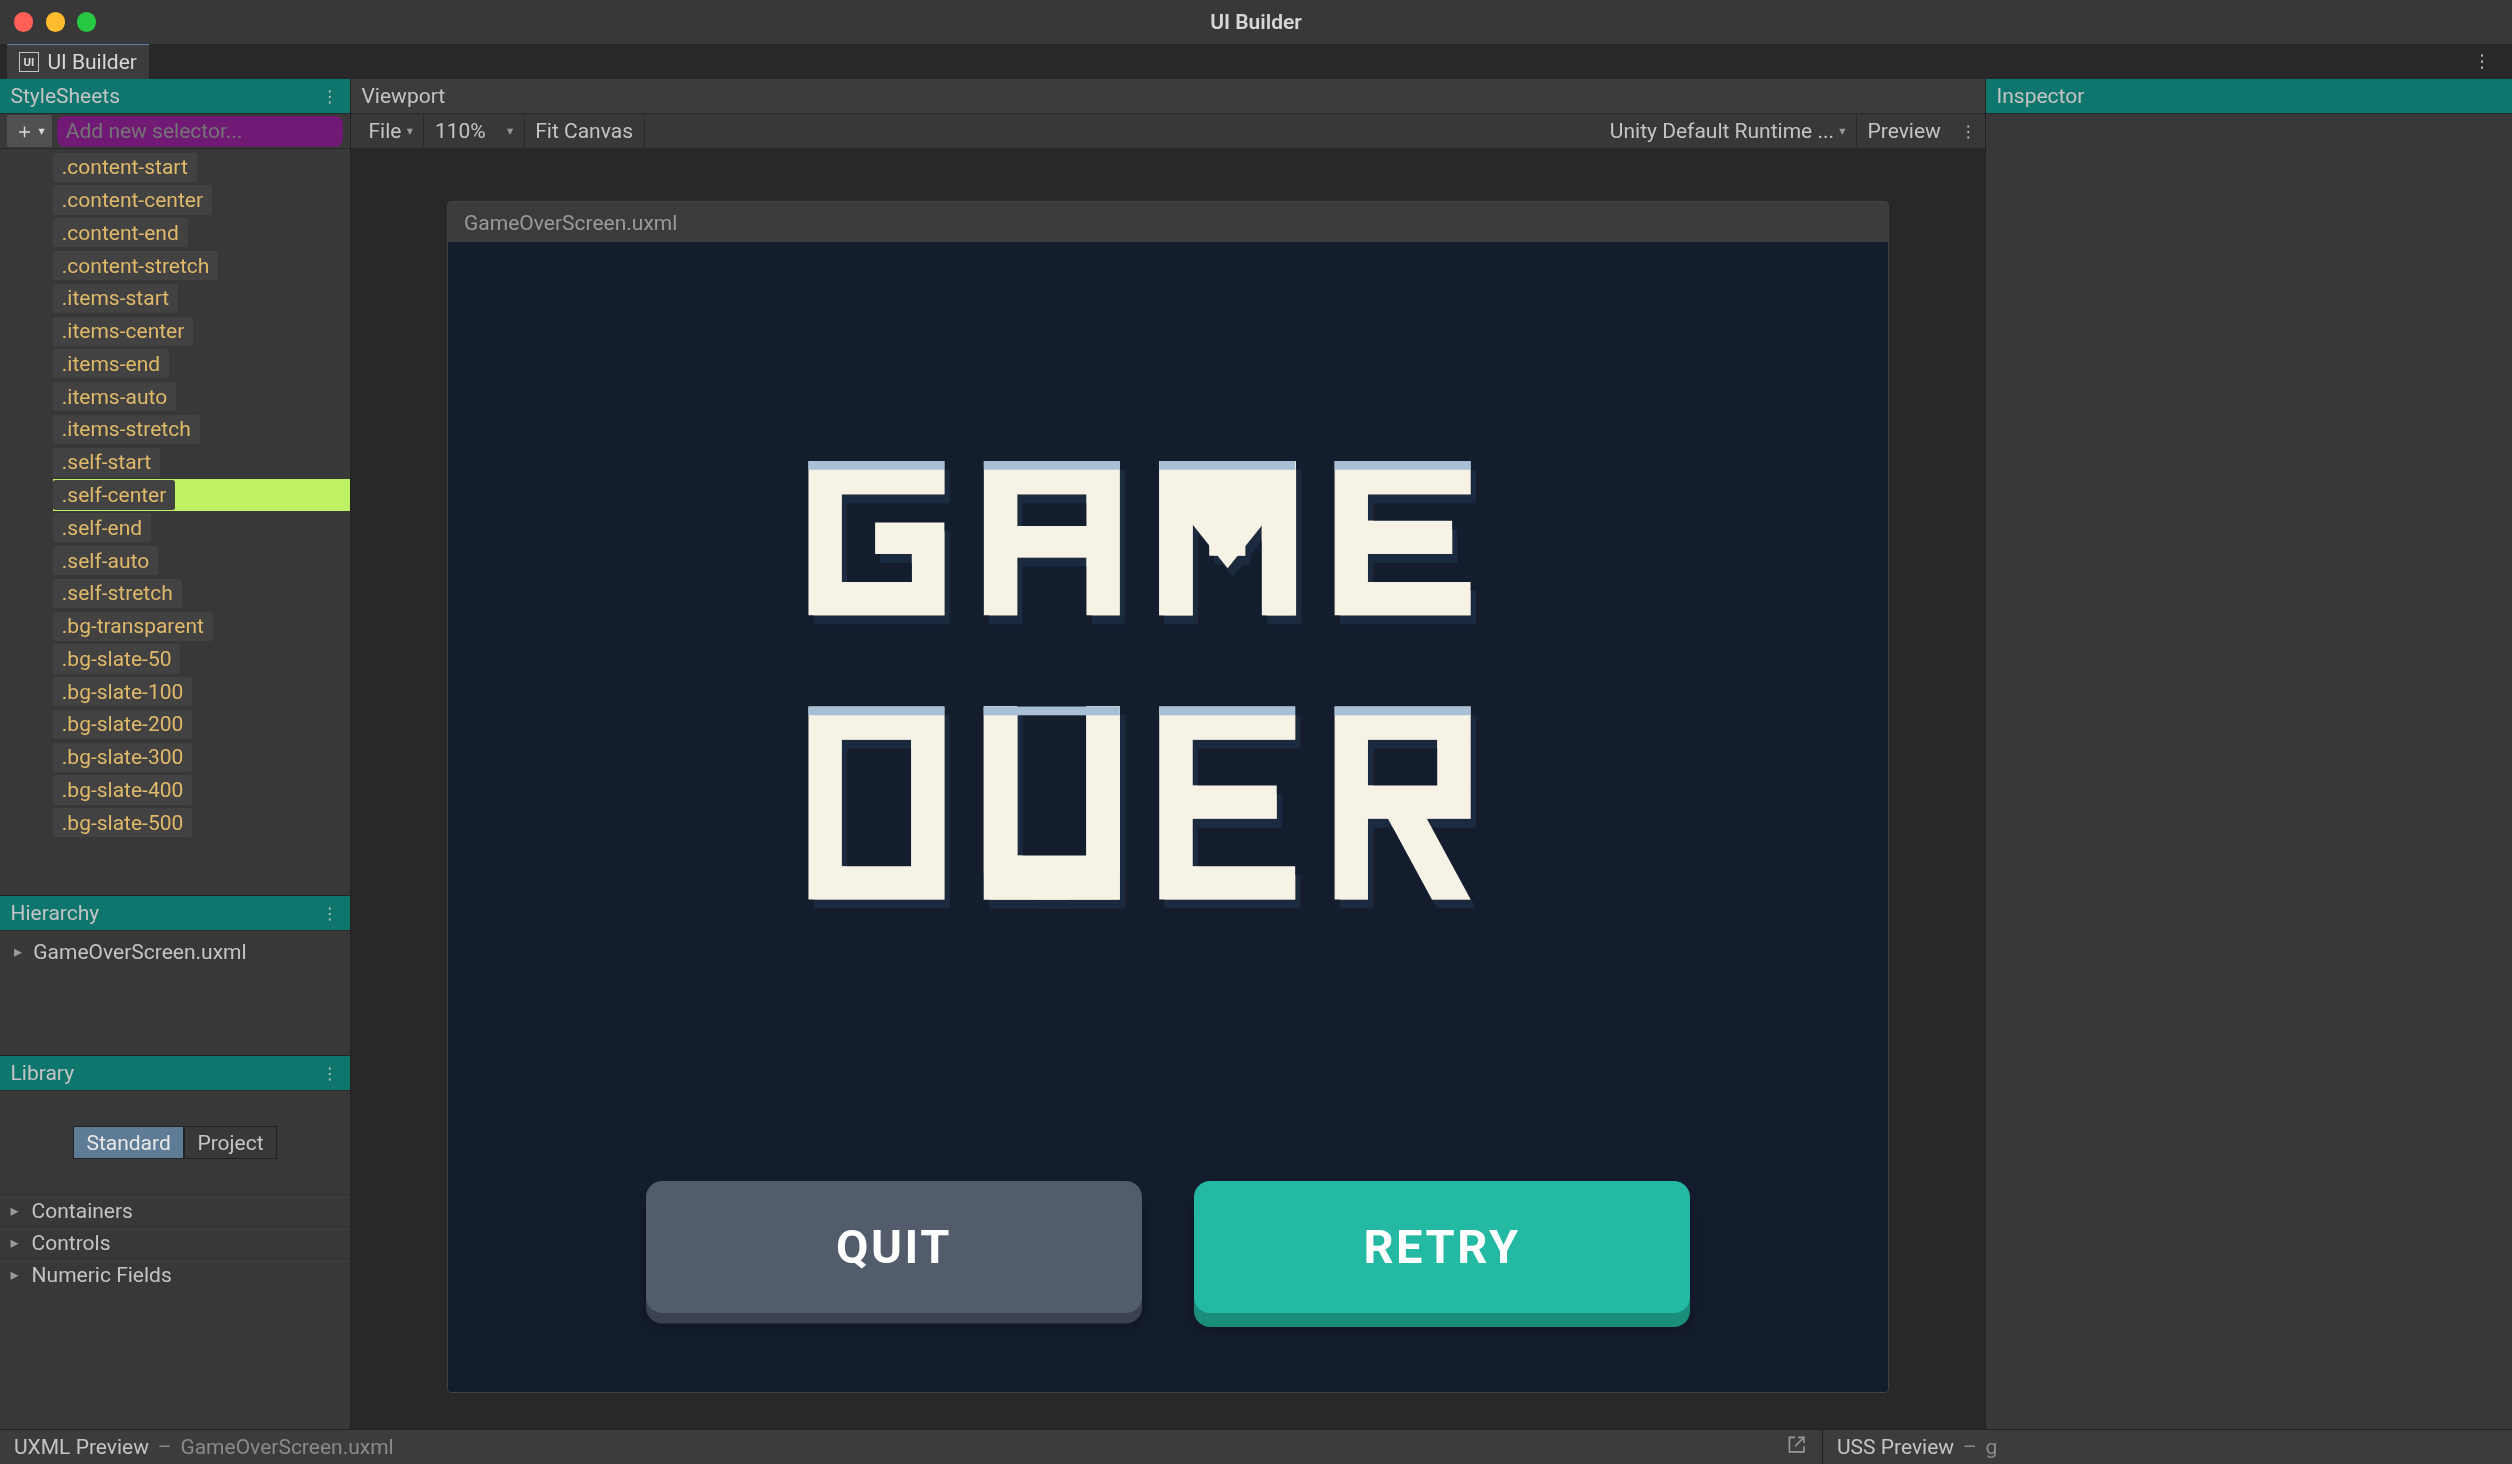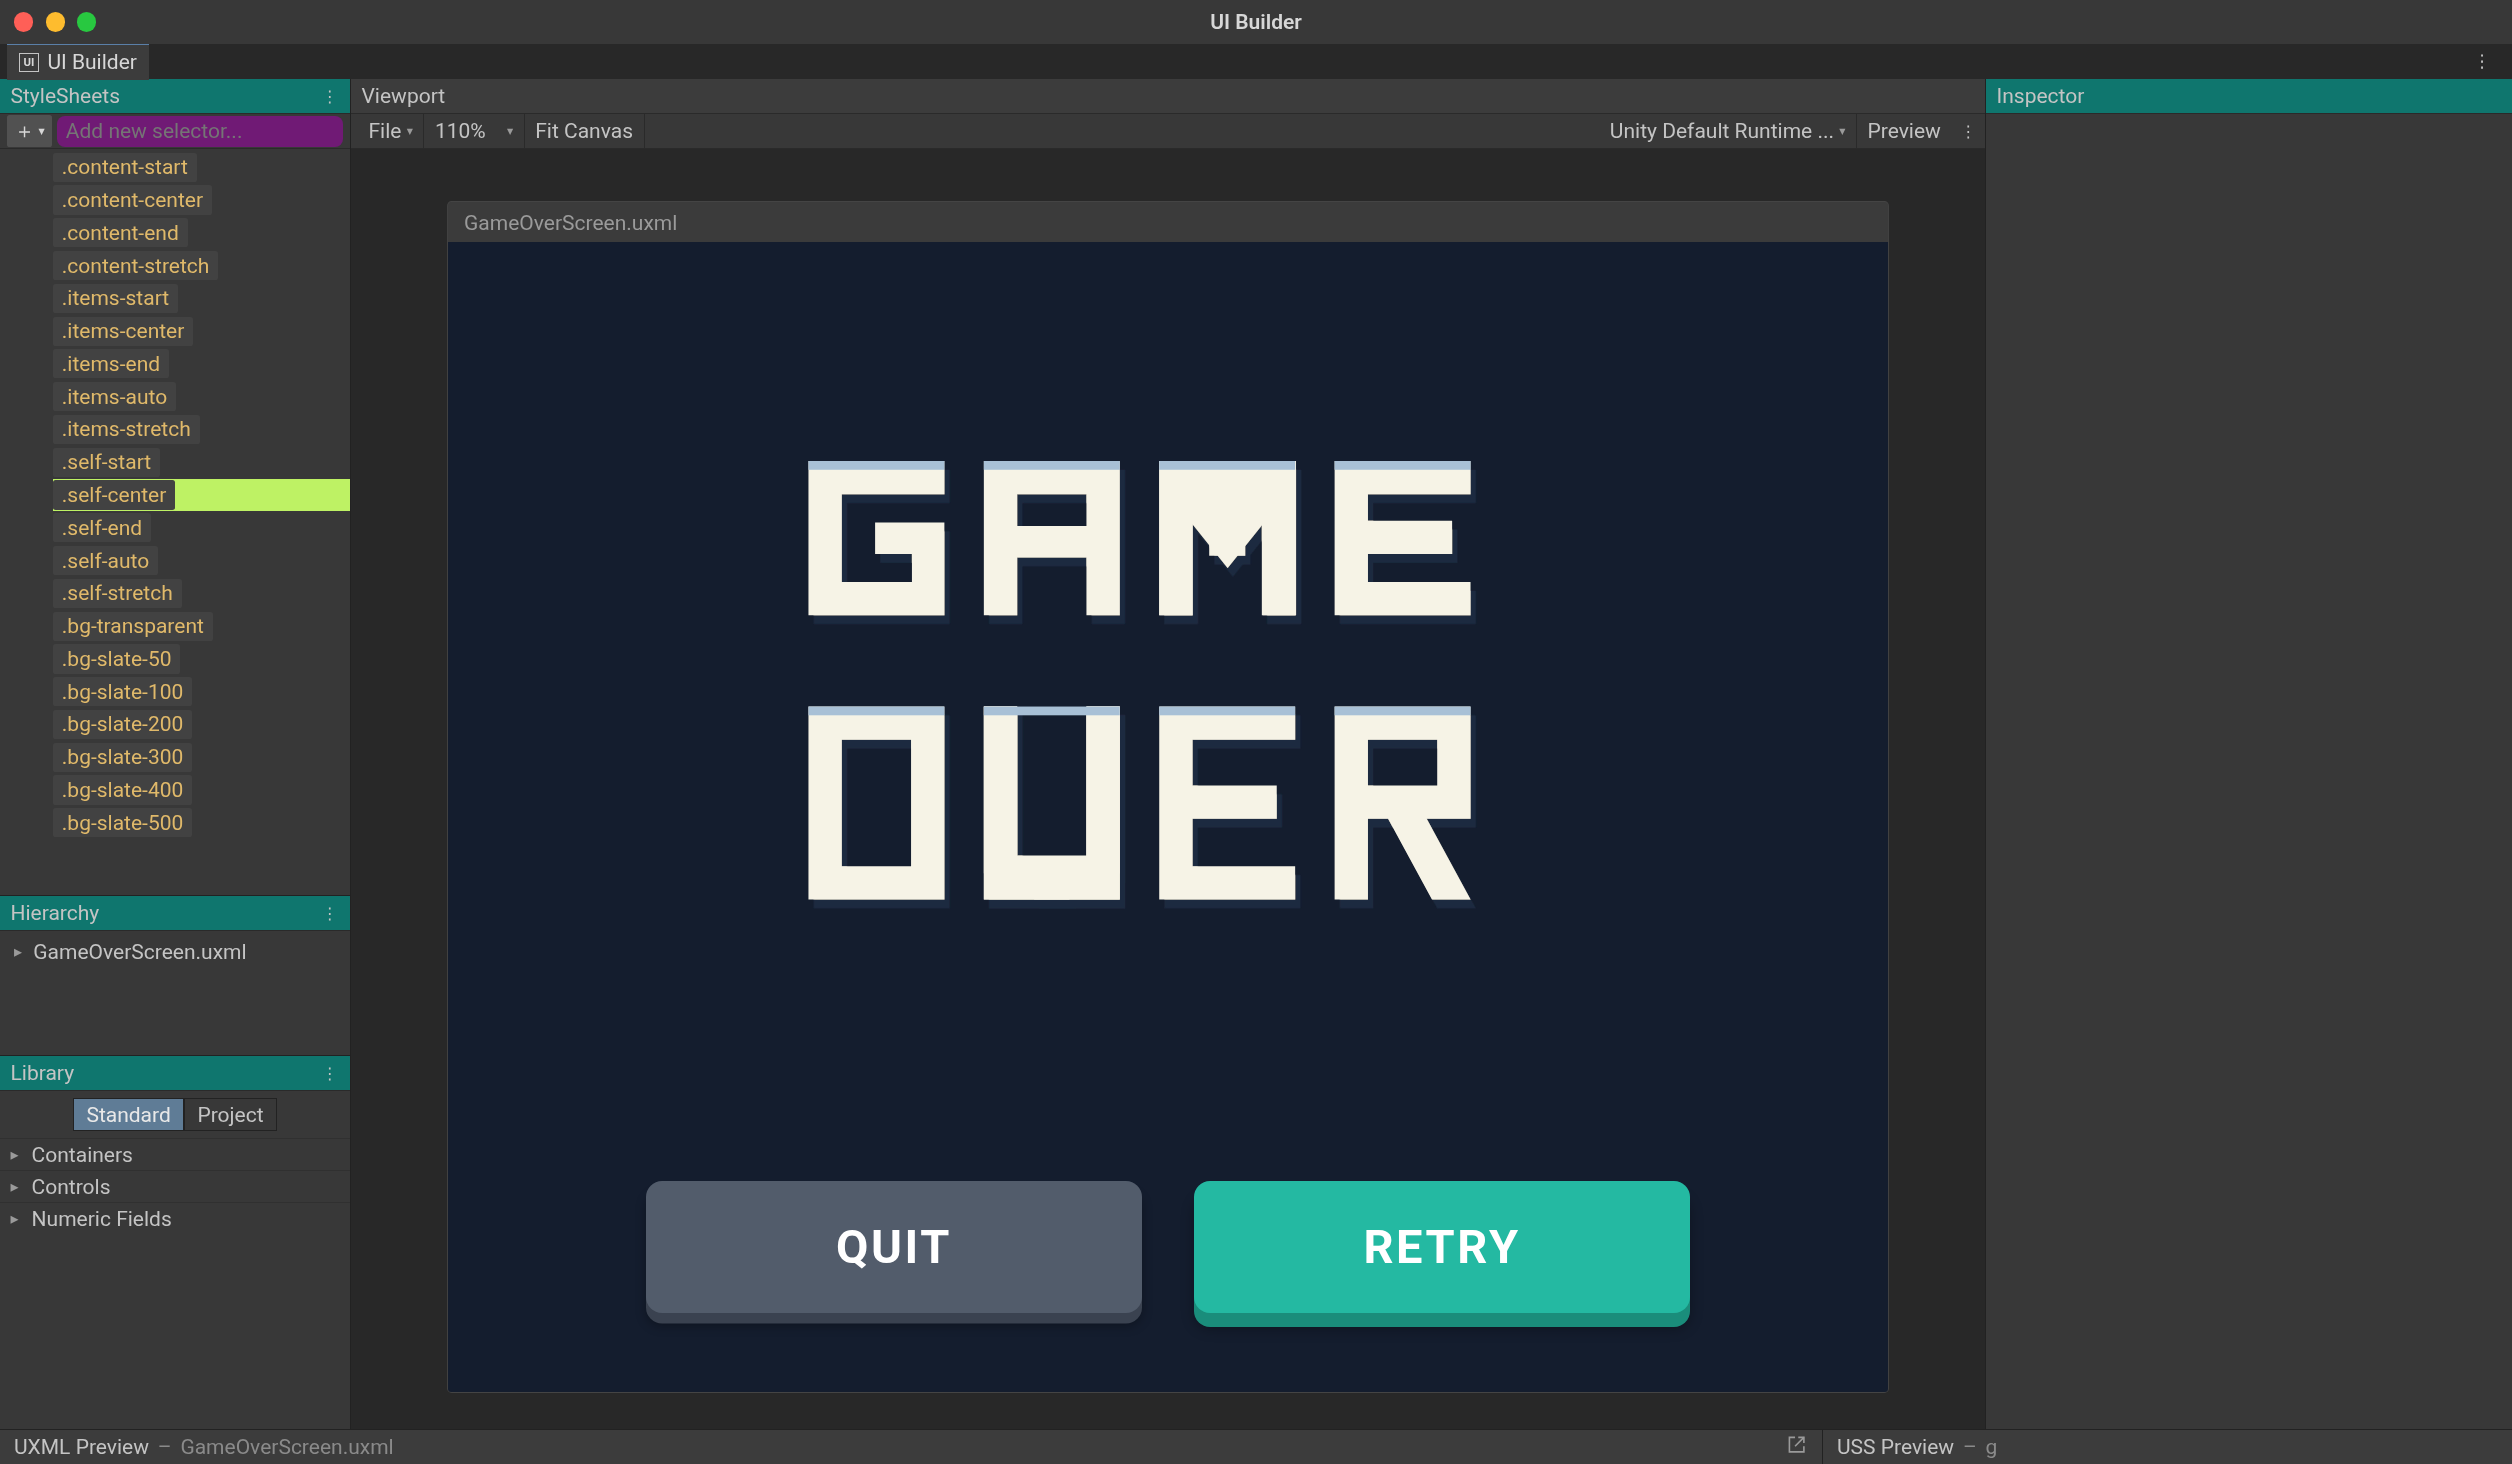--- a/index.html
+++ b/index.html
@@ -9,21 +9,21 @@
   
   .titlebar { height: 44px; background: #383838; display: flex; align-items: center; padding: 0 14px; position: relative; }
   .traffic-lights { display: flex; gap: 12.3px; align-items: center; }
   .tl { width: 19.3px; height: 19.3px; border-radius: 50%; }
   .tl.red { background: #ff5f57; }
   .tl.yellow { background: #febc2e; }
   .tl.green { background: #28c840; }
   .titlebar .title { position: absolute; left: 50%; transform: translateX(-50%); color: #d7d7d7; font-weight: 600; font-size: 21px; }
 
   
-  .tabrow { height: 35px; background: #282828; display: flex; align-items: flex-start; padding: 0 7px; position: relative; }
+  .tabrow { height: 35px; background: #282828; display: flex; align-items: center; padding: 0 7px; position: relative; }
   .tabrow .tab { background: #3c3c3c; border-top: 1.8px solid #5a7fa8; padding: 5.3px 12.3px; display: flex; align-items: center; gap: 8.8px; font-size: 21px; color: #d7d7d7; }
   .tabrow .tab .ui-icon { width: 19.3px; height: 19.3px; display: inline-flex; align-items: center; justify-content: center; border: 1.8px solid #c4c4c4; font-size: 11.4px; font-weight: bold; }
   .tabrow .more { position: absolute; right: 19.3px; top: 7px; color: #c4c4c4; font-size: 17.6px; letter-spacing: 1.8px; }
 
   
   .main { flex: 1; display: flex; min-height: 0; }
 
   .leftcol { width: 351px; background: #383838; display: flex; flex-direction: column; border-right: 1.8px solid #222; }
   .centercol { flex: 1; display: flex; flex-direction: column; background: #a3a3a3; position: relative; }
   .rightcol { width: 527px; background: #383838; border-left: 1.8px solid #222; }
@@ -49,21 +49,21 @@
   .ss-row { display: block; }
   .ss-row.selected { background: #bef264; }
 
   
   .hierarchy { border-top: 0.9px solid #222; }
   .hier-list { padding: 5.3px 0 0 7px; }
   .hier-item { display: flex; align-items: center; gap: 7px; padding: 3.5px 7px; color: #c4c4c4; font-size: 21px; }
   .hier-item .tri { width: 12.3px; color: #9a9a9a; font-size: 16px; }
 
   
-  .library { border-top: 0.9px solid #222; flex: 1; display: flex; flex-direction: column; }
+  .library { border-top: 0.9px solid #222; flex: 1; display: flex; flex-direction: column; gap: 28px; }
   .lib-tabs { display: flex; justify-content: center; gap: 0; padding: 7px 0; }
   .lib-tab { background: #383838; color: #c4c4c4; padding: 3.5px 12.3px; border: 0.9px solid #222; font-size: 21px; }
   .lib-tab.active { background: #5f7c96; color: #e8e8e8; }
   .lib-list { padding: 0; }
   .lib-item { display: flex; align-items: center; gap: 8.8px; padding: 3.5px 10.5px; color: #c4c4c4; font-size: 21px; border-top: 0.9px solid #303030; }
   .lib-item .tri { width: 12.3px; color: #9a9a9a; font-size: 16px; }
 
   
   .vp-header { height: 35px; background: #3c3c3c; display: flex; align-items: center; color: #c4c4c4; font-size: 21px; padding: 0 10.5px; }
   .vp-toolbar { height: 35px; background: #383838; display: flex; align-items: center; gap: 0; padding: 0 7px; border-bottom: 0.9px solid #2a2a2a; }

